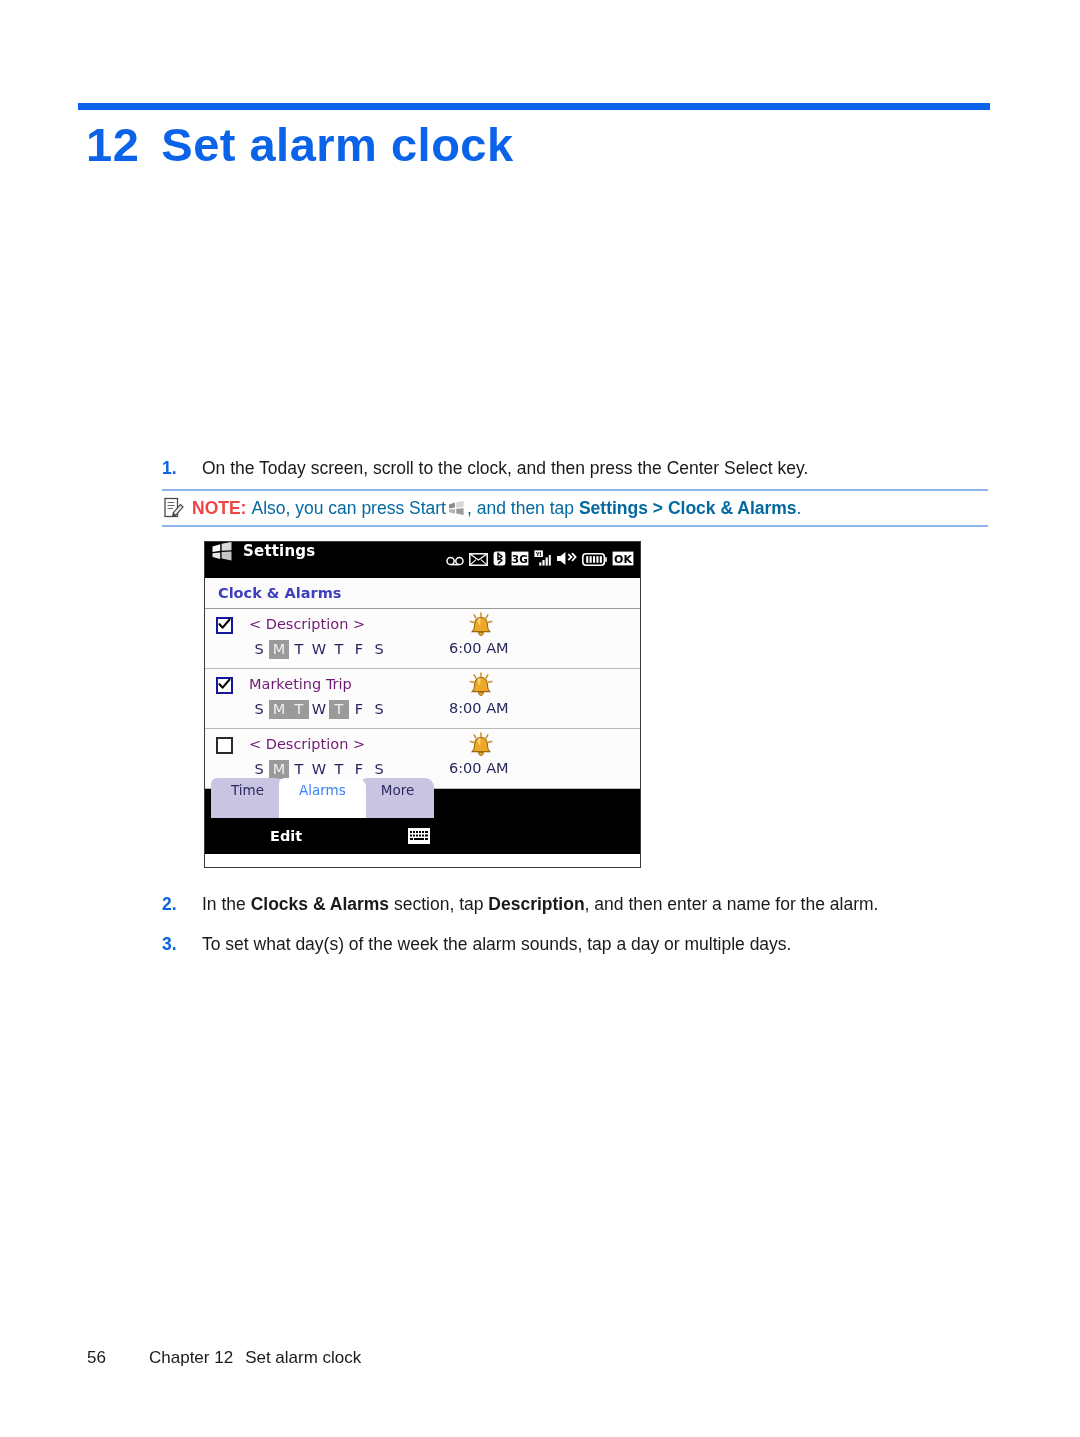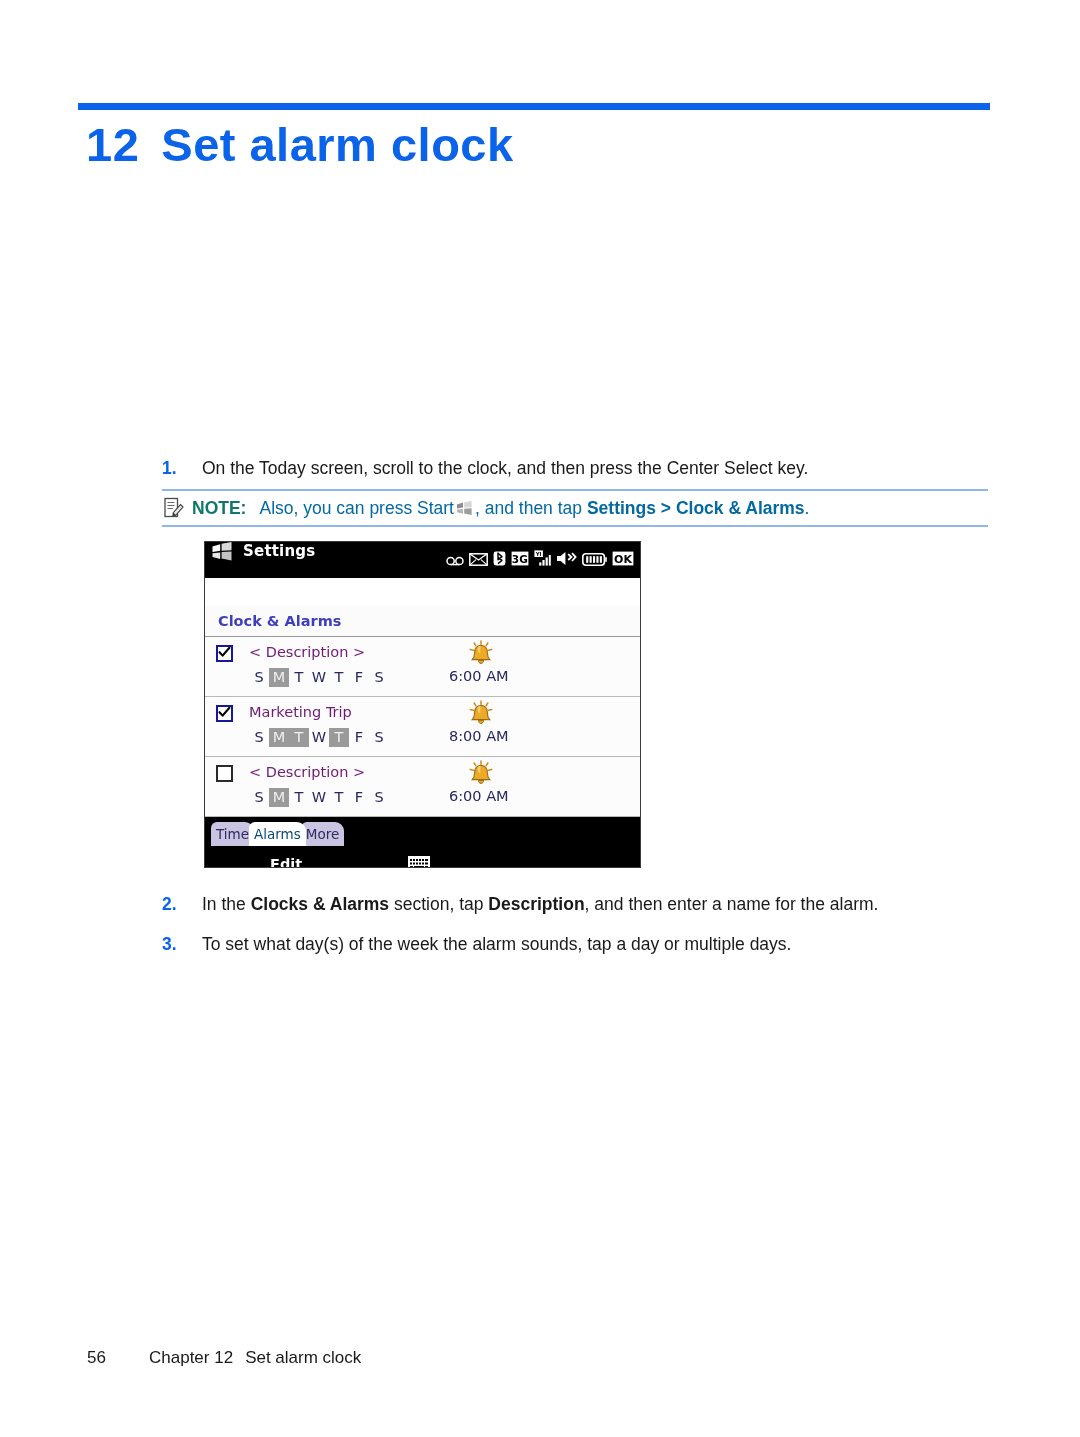--- a/index.html
+++ b/index.html
@@ -99,23 +99,23 @@
     line-height: 24px;
   }
   .note-icon {
     flex: 0 0 22px;
     width: 22px;
     height: 22px;
     margin-right: 8px;
     margin-top: 1px;
   }
   .note-label {
-    color: #0f766e;
+    color: #ef4444;
     font-weight: bold;
-    margin-right: 13px;
+    margin-right: 5px;
     white-space: nowrap;
   }
   .note-text { color: #0369a1; }
   .start-glyph {
     display: inline-block;
     width: 17px;
     height: 15px;
     vertical-align: -2px;
     margin: 0 2px;
   }
@@ -162,21 +162,20 @@
   .dev-status .si { display: block; }
 
   .dev-section {
     height: 31px;
     background: #fbfbfb;
     display: flex;
     align-items: center;
     padding-left: 13px;
     box-sizing: border-box;
     border-bottom: 1px solid #9a9a9a;
-    margin-top: 28px;
   }
   .dev-section-text {
     color: #3f3fbe;
     font-size: 14.5px;
     font-weight: bold;
   }
 
   .alarm-row {
     height: 60px;
     box-sizing: border-box;
@@ -250,34 +249,34 @@
   .dev-tabbar {
     height: 29px;
     background: #000000;
     display: flex;
     align-items: flex-end;
     padding-left: 6px;
     box-sizing: border-box;
     position: relative;
   }
   .tab {
-    height: 24px;
+    height: 40px;
     line-height: 24px;
-    padding: 0 5px;
+    padding: 0 20px;
     font-size: 13.5px;
     color: #2b2b5e;
     background: #c9c4e2;
     border-radius: 6px 9px 0 0;
     margin-right: -5px;
     position: relative;
     margin-top: 24px;
   }
   .tab.active {
     background: #ffffff;
-    color: #0c4a6e;
+    color: #3b82f6;
     z-index: 3;
   }
   .tab:nth-child(1) { z-index: 2; }
   .tab:nth-child(3) { z-index: 1; }
 
   .dev-softbar {
     height: 36px;
     background: #000000;
     display: flex;
     align-items: center;

